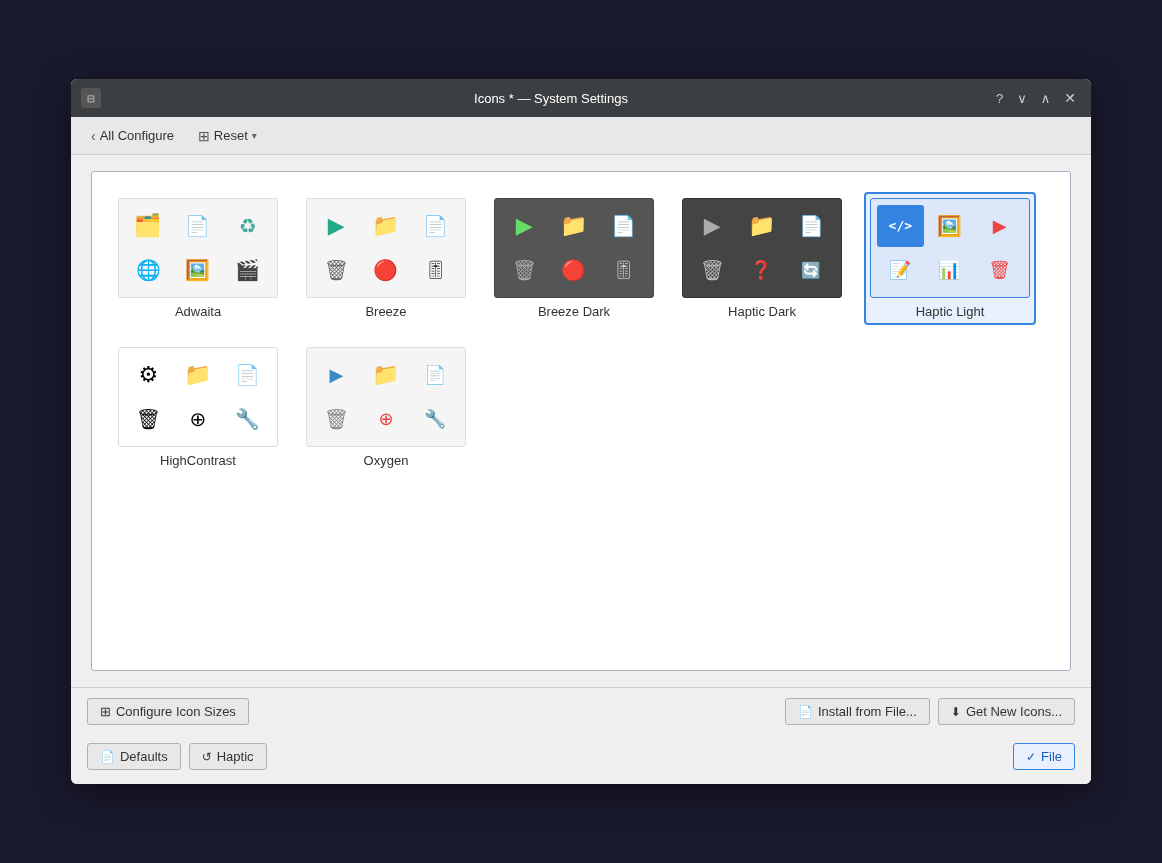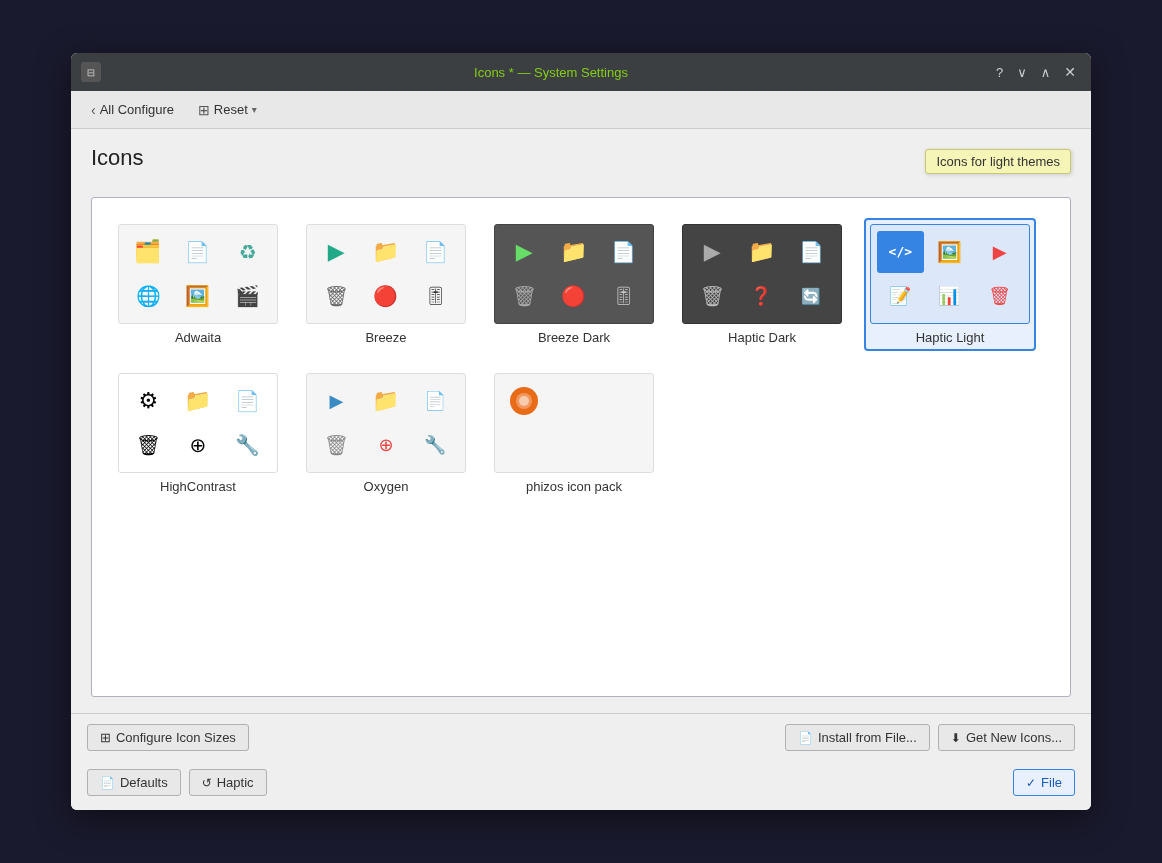--- a/index.html
+++ b/index.html
@@ -33,21 +33,21 @@
       background: #555;
       border-radius: 3px;
       margin-right: 10px;
       display: flex; align-items: center; justify-content: center;
       font-size: 10px; color: #ccc;
     }
     .titlebar-title {
       flex: 1;
       text-align: center;
       font-size: 13px;
-      color: #84cc16;
+      color: #ffffff;
     }
     .titlebar-controls {
       display: flex; gap: 4px; align-items: center;
     }
     .titlebar-controls button {
       background: none; border: none; cursor: pointer;
       color: #ccc; font-size: 13px; padding: 2px 5px;
       border-radius: 3px;
     }
     .titlebar-controls .close-btn { font-size: 14px; }
@@ -219,26 +219,20 @@
       <span>All Configure</span>
     </button>
     <button class="toolbar-btn">
       <span class="icon">⊞</span>
       <span>Reset</span>
       <span style="font-size:10px;color:#666;">▾</span>
     </button>
   </div>
 
   <div class="content">
-    <div style="display:flex; align-items:flex-start; justify-content:space-between; margin-bottom:12px;">
-      <h1 class="page-title">Icons</h1>
-      <div style="position:relative; margin-top:4px;">
-        <div class="tooltip-label">Icons for light themes</div>
-      </div>
-    </div>
 
     <div class="icons-grid-container">
       <div class="icons-row">
 
         <div class="icon-theme-item">
           <div class="mini-icons">
             <div class="mini-cell" style="font-size:22px;">🗂️</div>
             <div class="mini-cell" style="font-size:20px;">📄</div>
             <div class="mini-cell" style="font-size:20px; color:#4a9;">♻</div>
             <div class="mini-cell" style="font-size:20px;">🌐</div>
@@ -317,38 +311,20 @@
             <div class="mini-cell" style="font-size:18px; color:#3a8bc4;">▶</div>
             <div class="mini-cell" style="font-size:22px; color:#4a90d9;">📁</div>
             <div class="mini-cell" style="font-size:18px; color:#888;">📄</div>
             <div class="mini-cell" style="font-size:20px; color:#888;">🗑</div>
             <div class="mini-cell" style="font-size:18px; color:#e44;">⊕</div>
             <div class="mini-cell" style="font-size:18px; color:#c80;">🔧</div>
           </div>
           <span class="icon-theme-name">Oxygen</span>
         </div>
 
-        <div class="icon-theme-item">
-          <div class="mini-icons">
-            <div class="mini-cell" style="font-size:28px;">
-
-              <svg width="32" height="32" viewBox="0 0 32 32">
-                <circle cx="16" cy="16" r="14" fill="#e85c00" opacity="0.9"></circle>
-                <circle cx="16" cy="16" r="8" fill="white" opacity="0.3"></circle>
-                <circle cx="16" cy="16" r="5" fill="white" opacity="0.5"></circle>
-              </svg>
-            </div>
-            <div class="mini-cell"></div>
-            <div class="mini-cell"></div>
-            <div class="mini-cell"></div>
-            <div class="mini-cell"></div>
-            <div class="mini-cell"></div>
-          </div>
-          <span class="icon-theme-name">phizos icon pack</span>
-        </div>
 
       </div>
     </div>
   </div>
 
   <div class="bottom-bar">
     <button class="bottom-btn">
       <span style="font-size:13px;">⊞</span>
       <span>Configure Icon Sizes</span>
     </button>

